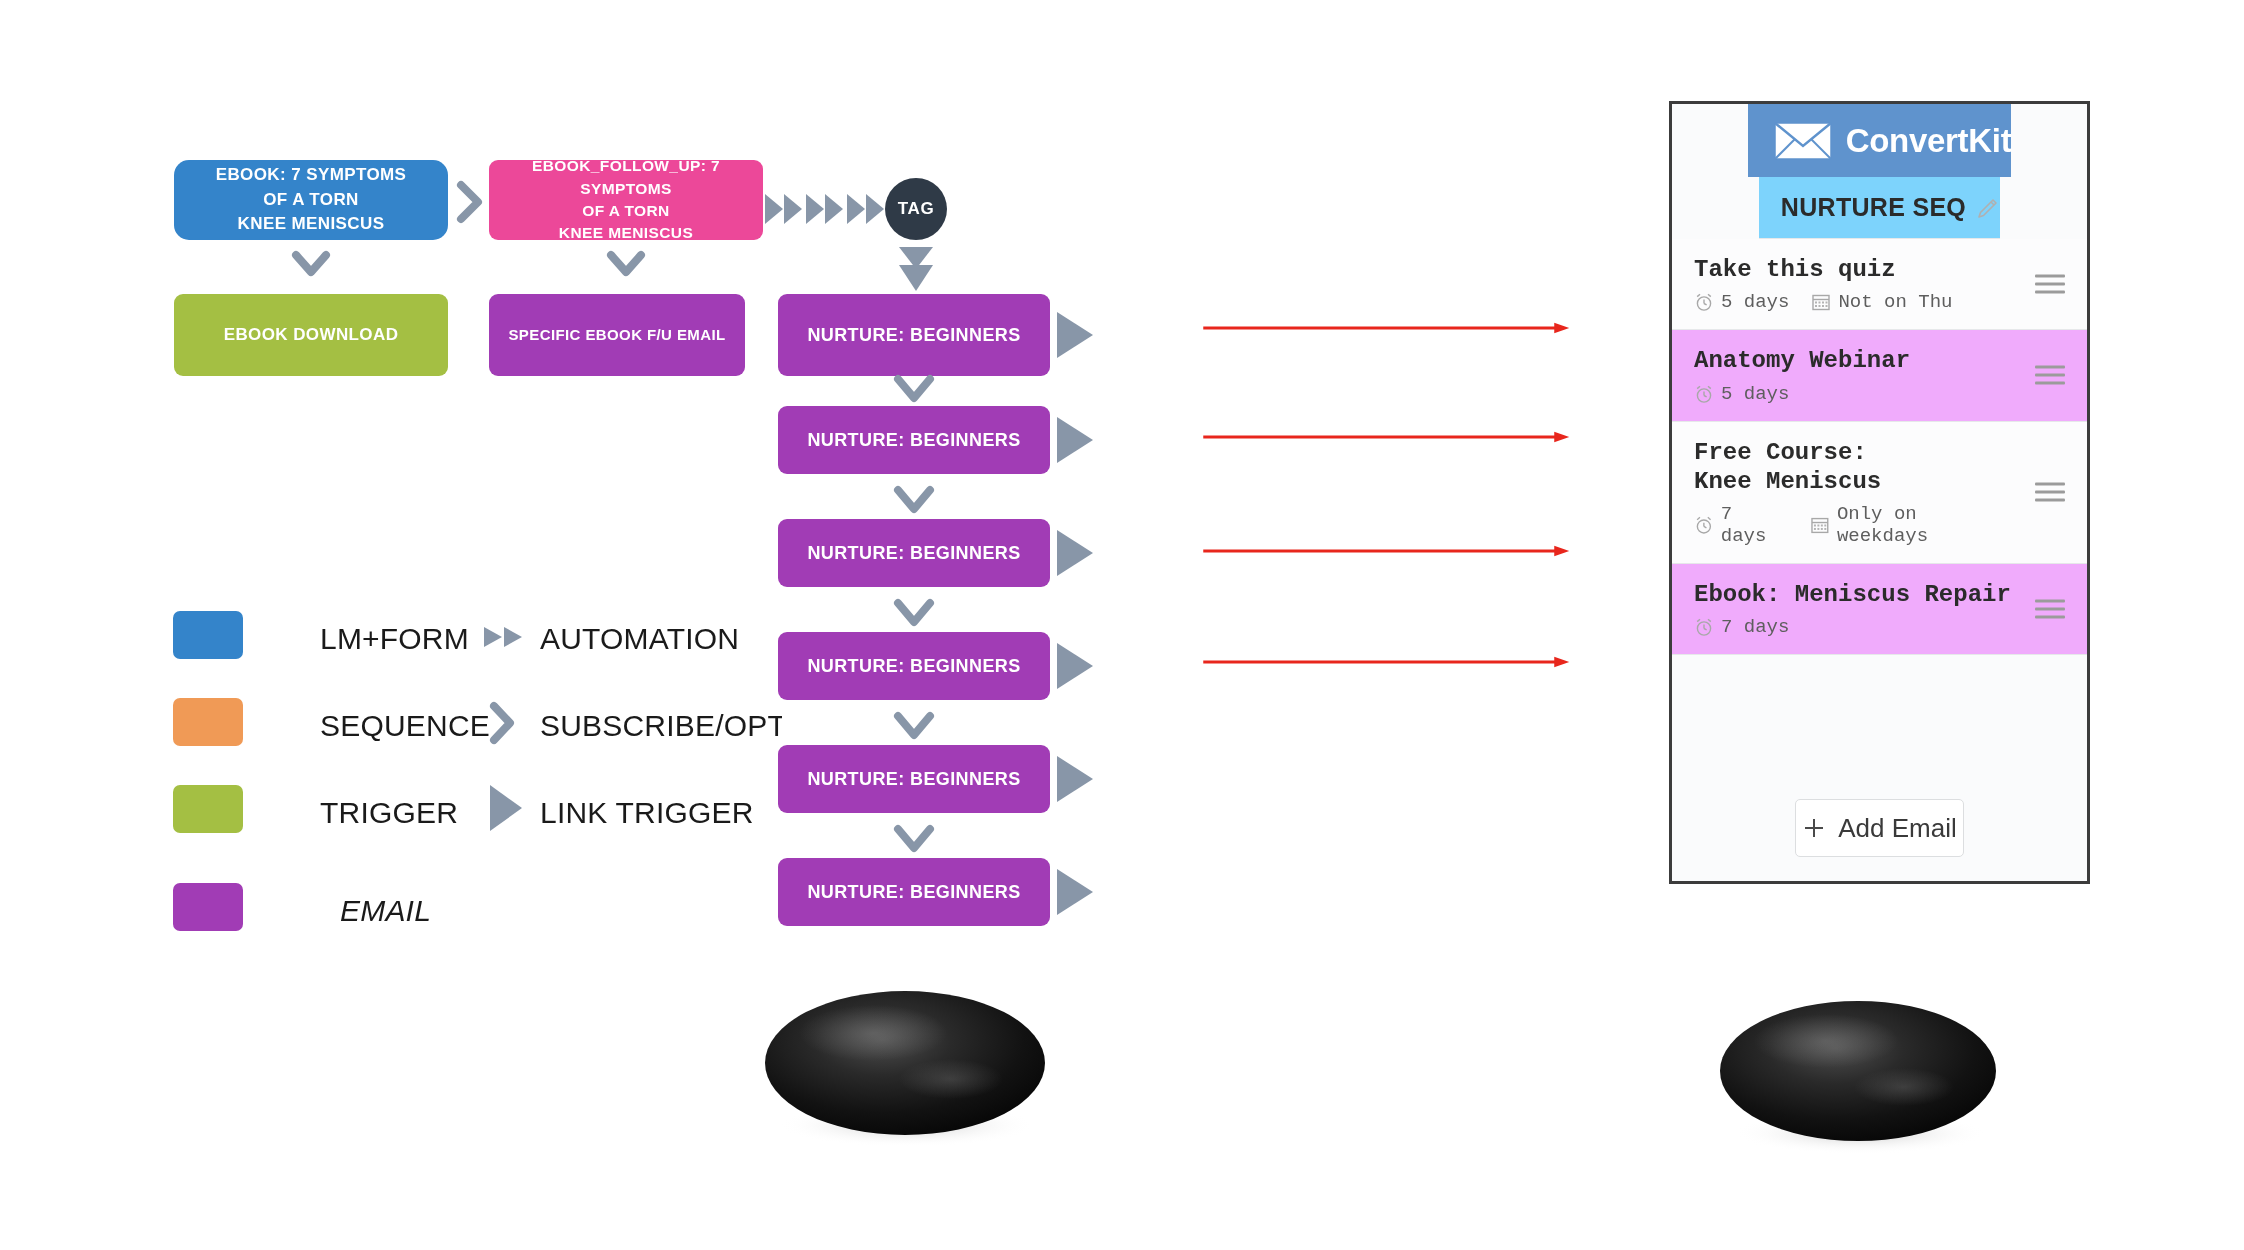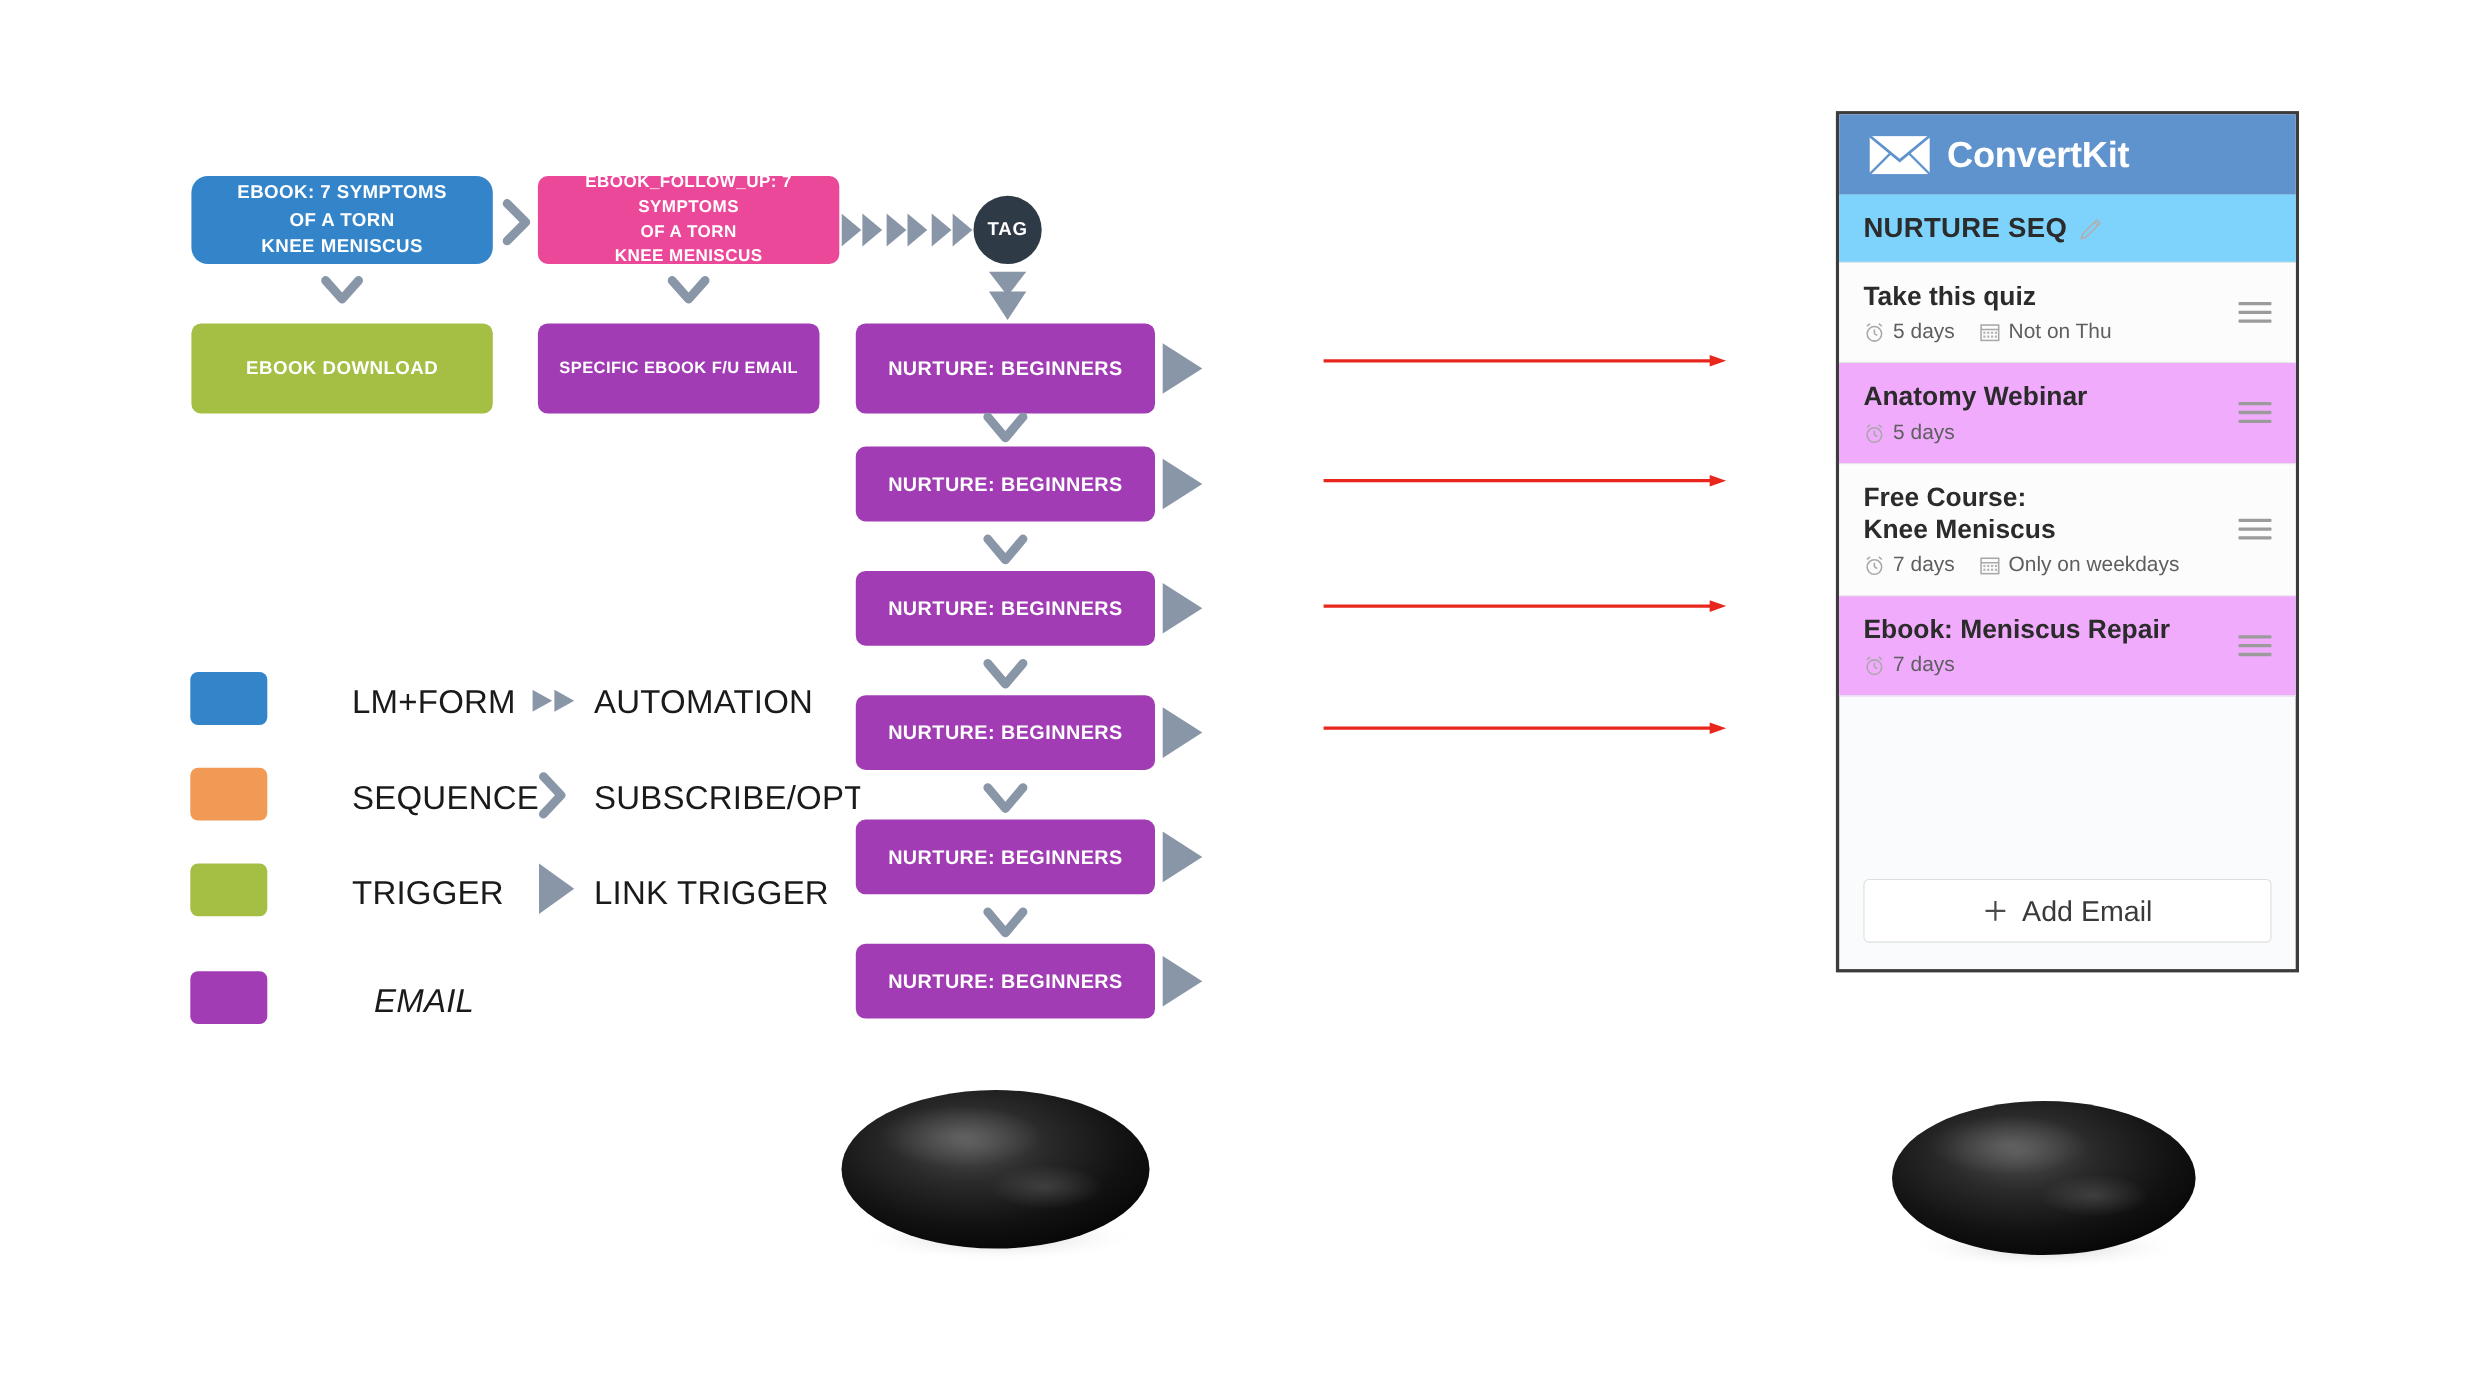--- a/index.html
+++ b/index.html
@@ -76,20 +76,21 @@
 
   
   .ck-panel {
     position: absolute;
     left: 1669px; top: 101px;
     width: 421px; height: 783px;
     background: #fafbfc;
     border: 3px solid #3c3c3c;
     display: flex;
     flex-direction: column;
+    align-items: center;
   }
   .ck-header {
     background: #5f93cd;
     height: 73px;
     display: flex;
     align-items: center;
     padding-left: 26px;
     gap: 14px;
     flex: none;
   }
@@ -114,20 +115,21 @@
     font-weight: bold;
     color: #2b2b2b;
     letter-spacing: .3px;
   }
   .ck-list { flex: 1 1 auto; }
   .ck-item {
     position: relative;
     padding: 16px 70px 16px 22px;
     border-bottom: 1px solid #e6e8ea;
     background: #fcfcfd;
+    font-family: Liberation Mono, monospace;
   }
   .ck-item.alt { background: #f0abfc; }
   .ck-title {
     font-size: 24px;
     font-weight: bold;
     color: #2b2b2b;
     line-height: 1.22;
     white-space: pre-line;
   }
   .ck-meta {

